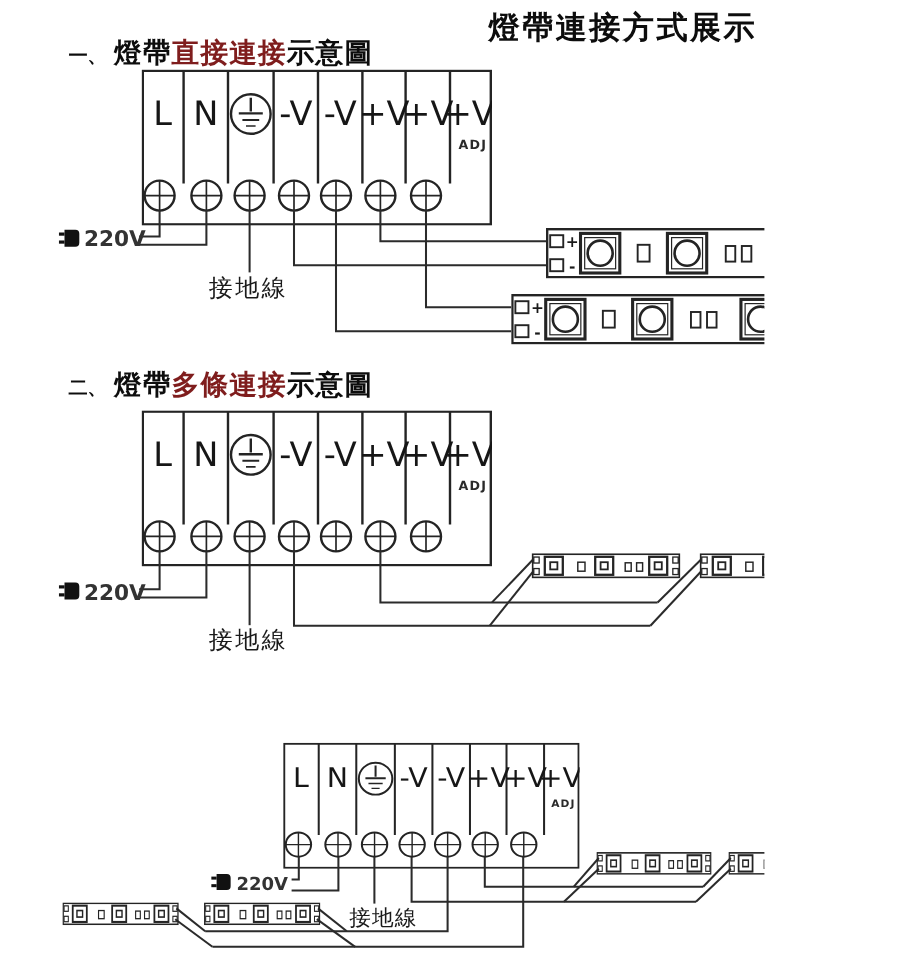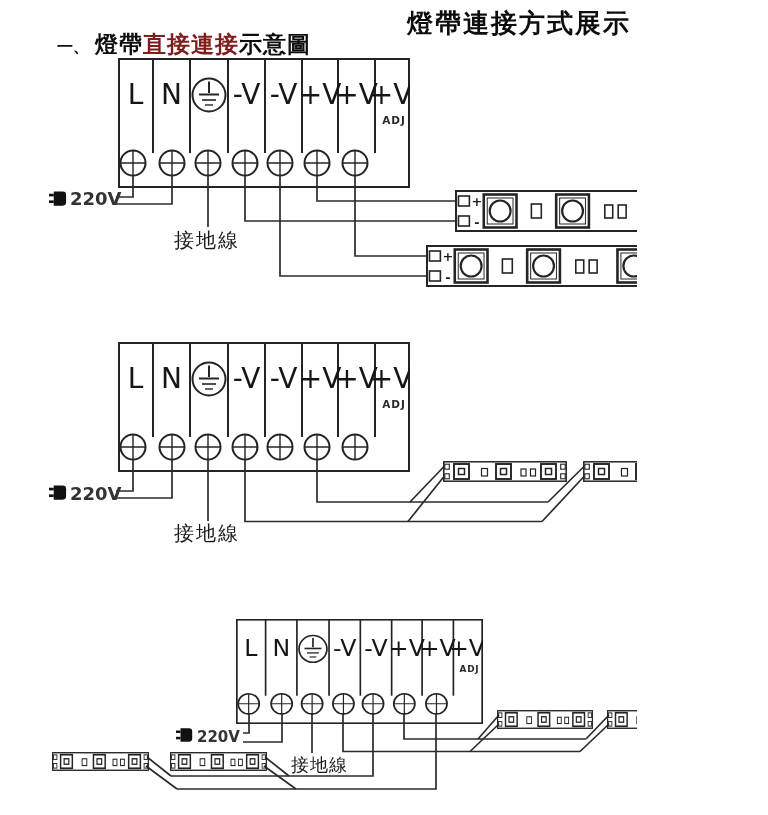--- a/index.html
+++ b/index.html
@@ -33,20 +33,23 @@
 </head>
 <body>
 
 <div class="canvas">
 
   <div class="page-title">燈帶連接方式展示</div>
 
   <div class="heading h1">
     <span class="idx">一、</span><span>燈帶</span><span class="red">直接連接</span><span>示意圖</span>
   </div>
+  <div class="heading h2">
+    <span class="idx">二、</span><span>燈帶</span><span class="red">多條連接</span><span>示意圖</span>
+  </div>
 
   <svg class="diagram" width="768" height="815" viewBox="0 0 768 815">
     <defs>
 
       <symbol id="sym-terminal" viewBox="0 0 292 130" preserveAspectRatio="none">
         <rect x="1" y="1" width="290" height="128" fill="#ffffff" class="ln" stroke-width="2"></rect>
         <g class="ln" stroke-width="2">
           <line x1="35" y1="1" x2="35" y2="95"></line>
             <line x1="72" y1="1" x2="72" y2="95"></line>
           <line x1="110" y1="1" x2="110" y2="95"></line>

